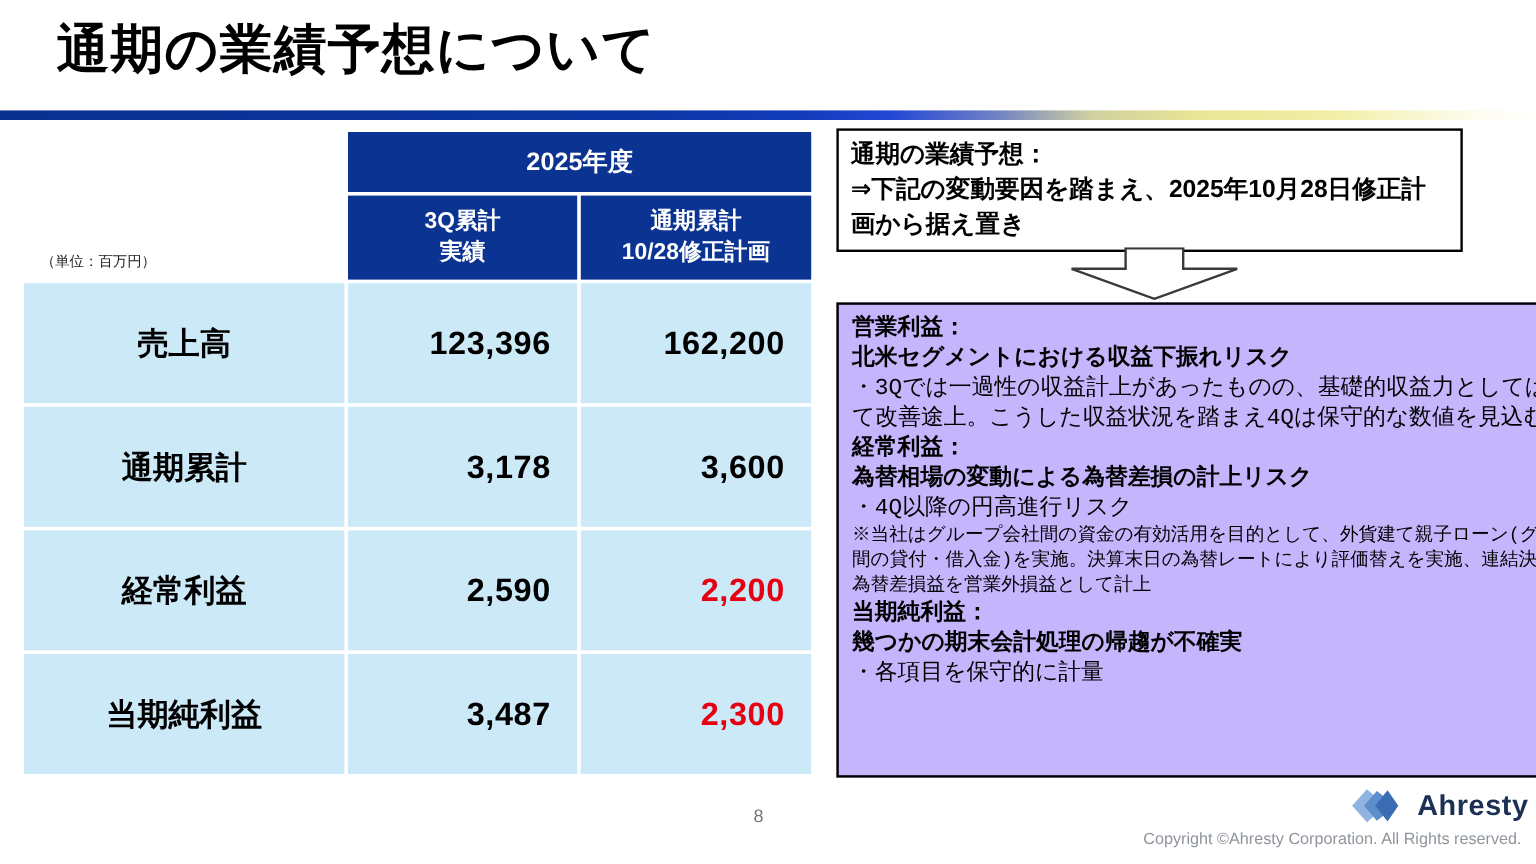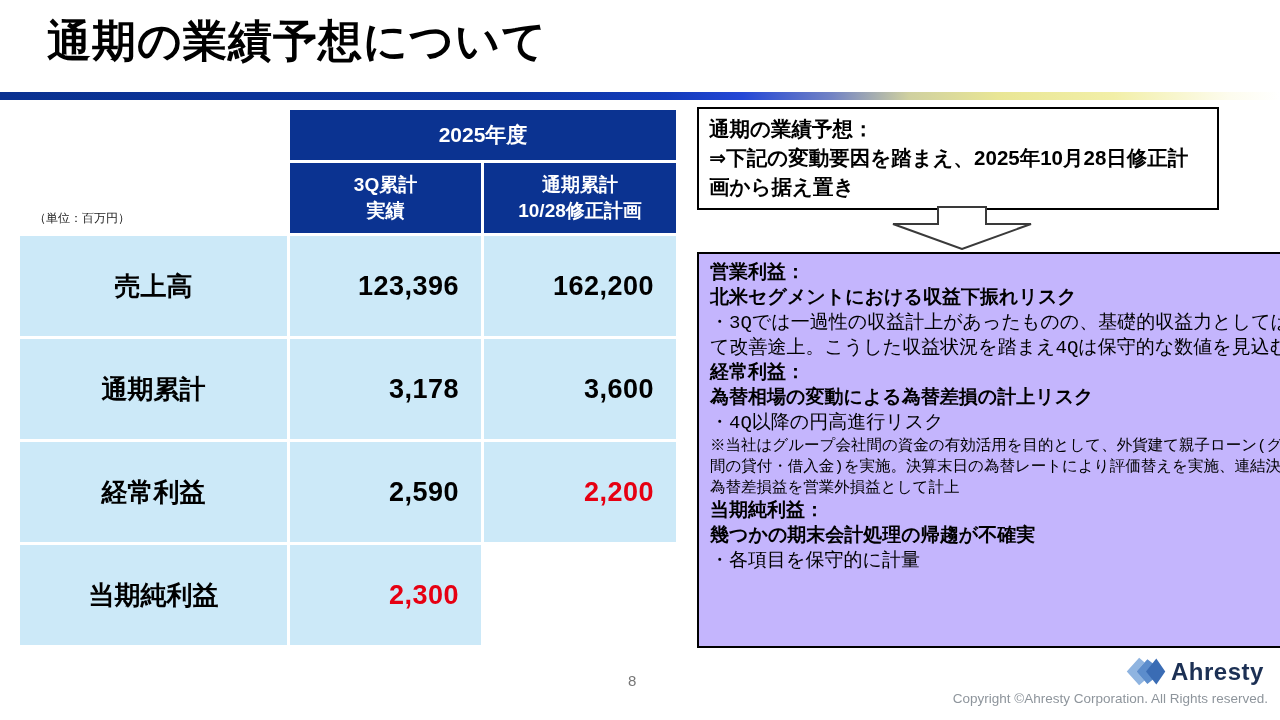--- a/index.html
+++ b/index.html
@@ -40,21 +40,21 @@
   .risk-box { position:absolute; left:697px; top:252px; width:683px; height:396px;
     border:2px solid #000; background:#c4b5fd; padding:7px 11px; overflow:hidden;font-family:Liberation Mono, monospace; }
   .risk-box p { color:#000; }
   .risk-box p.bold   { font-size:19px;   font-weight:bold; line-height:25px; }
   .risk-box p.normal { font-size:19px;   line-height:25px; }
   .risk-box p.small  { font-size:15.5px; line-height:21px; }
 
   
   .page-number { position:absolute; left:628px; top:672px; font-size:15px; color:#767676; }
   .copyright { position:absolute; right:12px; top:691px; font-size:13.5px; color:#8e959c; }
-  .logo { position:absolute; left:1125px; top:655px; display:flex; align-items:center; gap:4px; }
+  .logo { position:absolute; left:1125px; top:655px; display:flex; align-items:center; gap:14px; }
   .logo-text { font-size:24px; font-weight:bold; color:#1c3054; letter-spacing:0.5px; }
 </style>
 </head>
 <body>
 
 <div class="stage">
 
   <h1 class="slide-title">通期の業績予想について</h1>
   <div class="title-rule"></div>
 
@@ -74,20 +74,21 @@
 
     <div class="row-label">通期累計</div>
     <div class="cell-value">3,178</div>
     <div class="cell-value" data-hl="false">3,600</div>
 
     <div class="row-label">経常利益</div>
     <div class="cell-value">2,590</div>
     <div class="cell-value" data-hl="true">2,200</div>
 
     <div class="row-label">当期純利益</div>
+    <div class="cell-value">3,487</div>
     <div class="cell-value" data-hl="true">2,300</div>
   </div>
 
   <div class="forecast-box">
     <p>通期の業績予想：</p>
     <p>⇒下記の変動要因を踏まえ、2025年10月28日修正計画から据え置き</p>
   </div>
 
   <svg class="down-arrow" viewBox="0 0 140 44">
     <polygon points="46,1 94,1 94,18 139,18 70,43 1,18 46,18" fill="#ffffff" stroke="#3a3a3a" stroke-width="2" stroke-linejoin="miter"></polygon>

